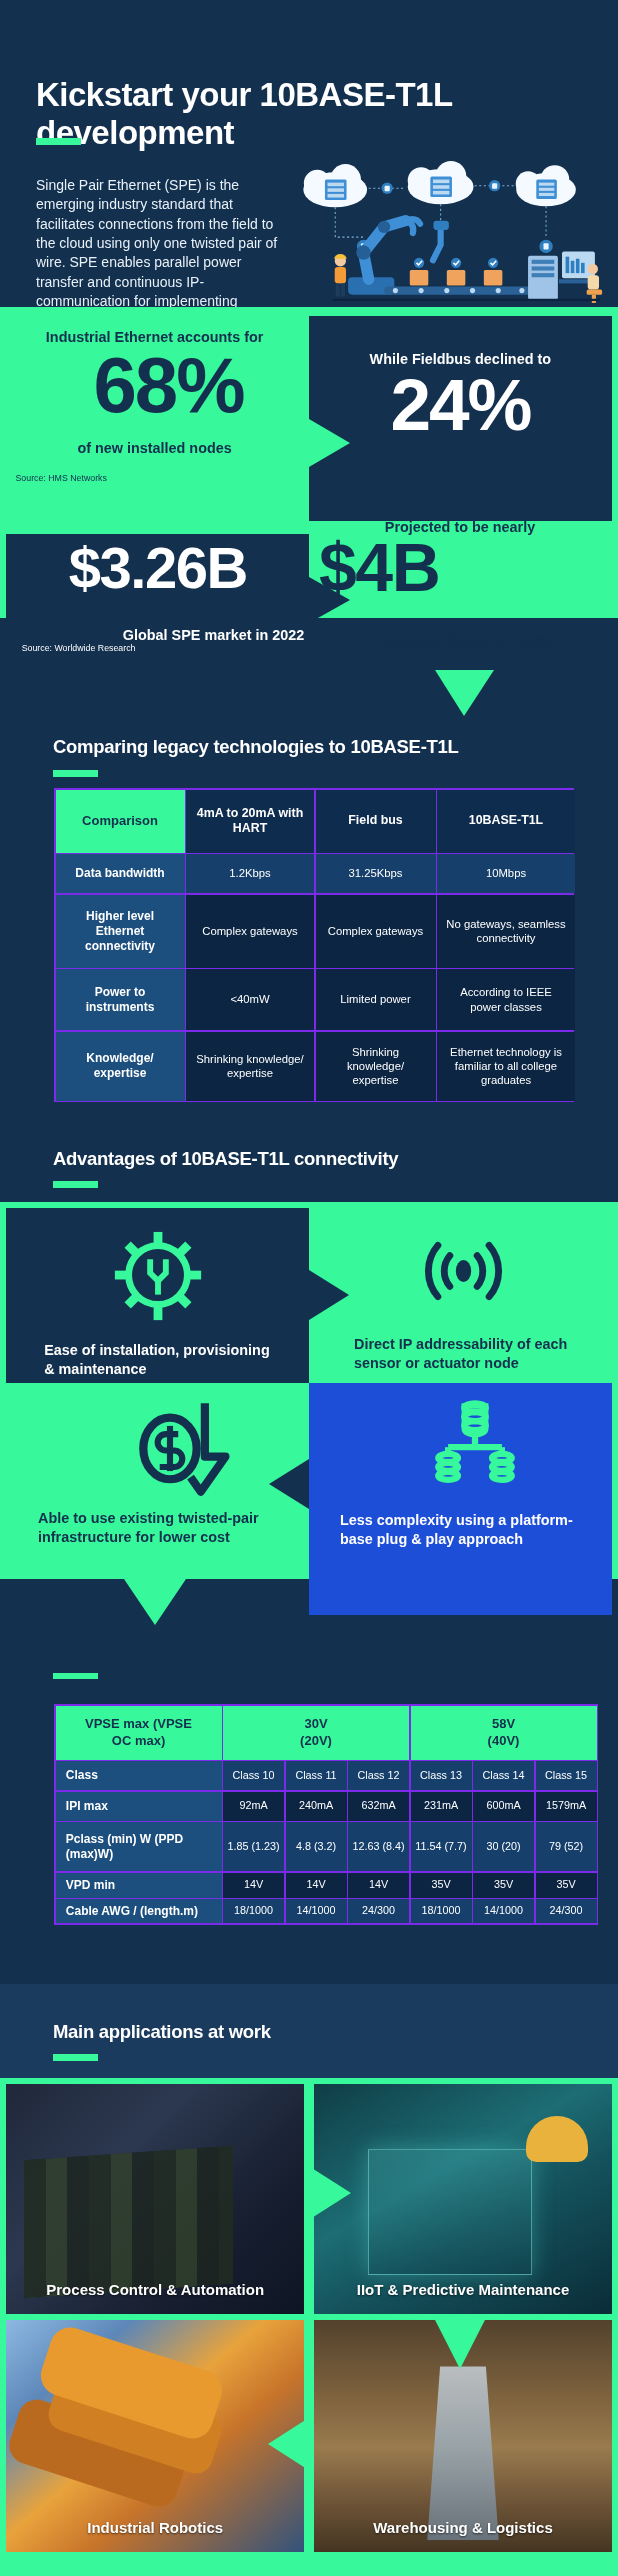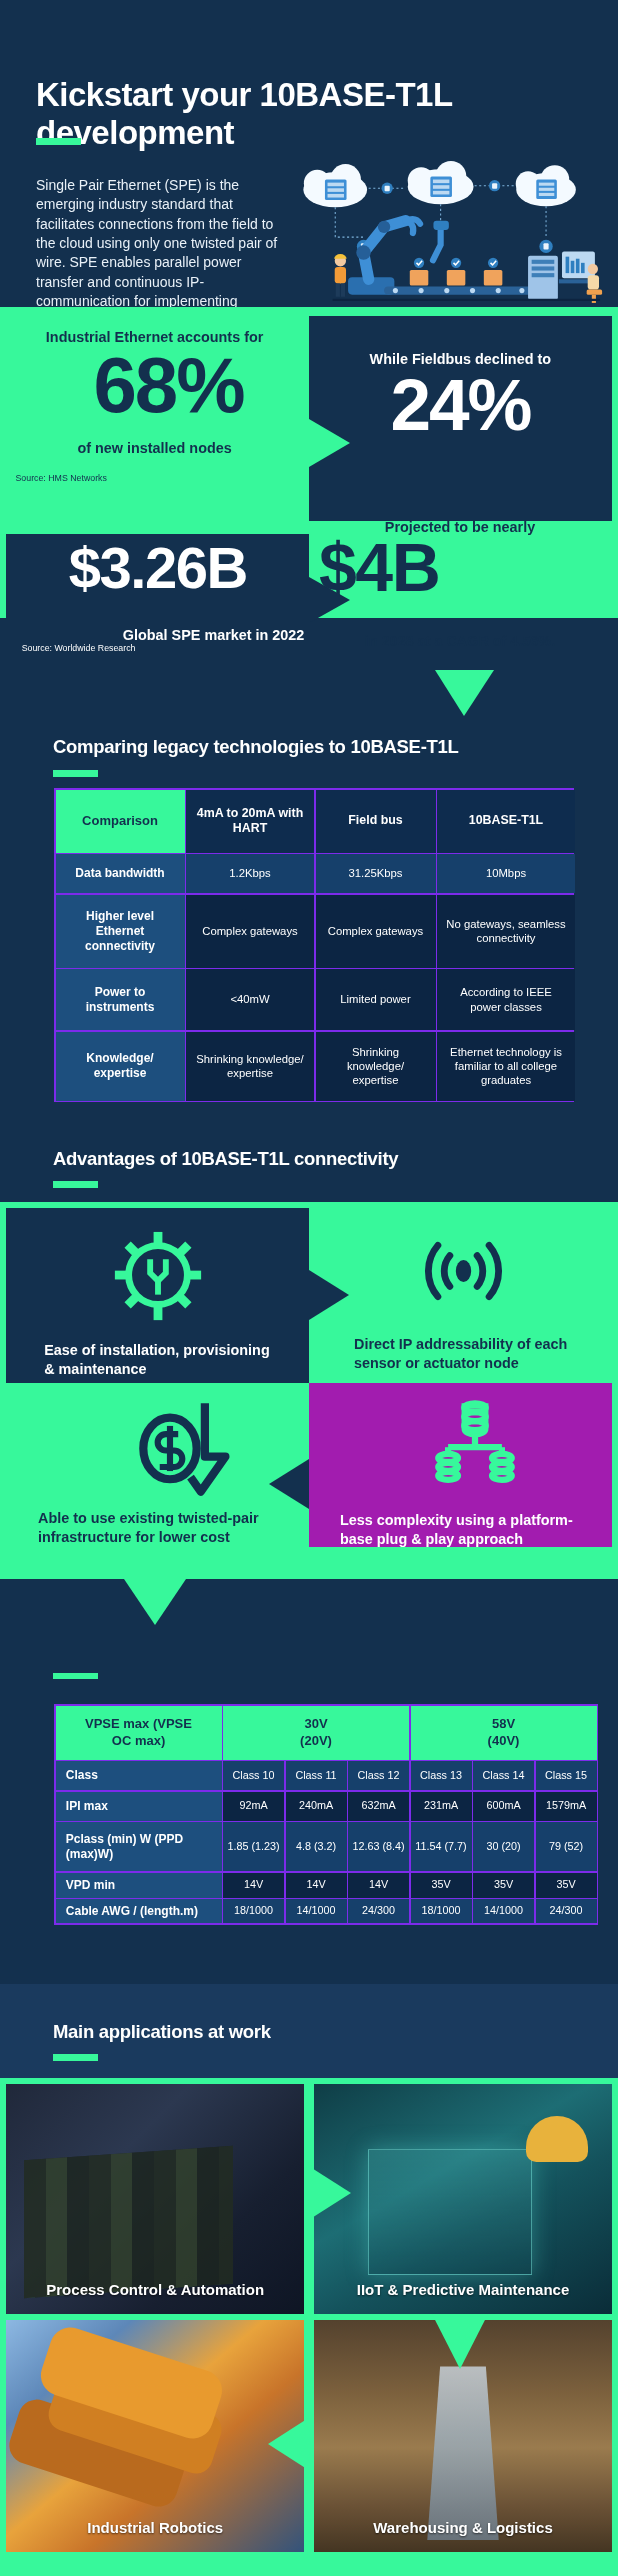--- a/index.html
+++ b/index.html
@@ -43,21 +43,21 @@
   .cell{display:flex;align-items:center;justify-content:center;text-align:center;padding:3.1px 7.2px;
         font-size:11.3px;color:#fff;line-height:1.25;}
   .cell.hd{font-weight:700;font-size:12.4px;background:#0e2c4e;}
   .cell.corner{background:#37f89b;color:#13304e;font-weight:700;font-size:13px;}
   .cell.lab{background:#1d4f7e;font-weight:700;font-size:12px;}
   .cell.d{background:#0c2543;}
   .cell.m{background:#16406b;}
   
   .advsec{left:0;top:1202px;width:618px;height:377px;}
   .advP1{left:6.2px;top:5.7px;width:303px;height:175px;background:#13304e;}
-  .advP2{left:309px;top:181px;width:303px;height:164px;background:#a21caf;}
+  .advP2{left:309px;top:181px;width:303px;height:232px;background:#1d4ed8;}
   .advtxt{font-size:14.4px;font-weight:600;line-height:1.35;}
   .arrAdv1{left:309px;top:1270px;border-top:25px solid transparent;border-bottom:25px solid transparent;border-left:40px solid #13304e;}
   .arrAdv2{left:269px;top:1459px;border-top:25px solid transparent;border-bottom:25px solid transparent;border-right:40px solid #13304e;}
   .tail2{left:124px;top:1579px;border-left:31px solid transparent;border-right:31px solid transparent;border-top:46px solid #37f89b;}
   
   .tbl2{left:54px;top:1704px;width:544px;grid-template-columns:166px 61px 61px 61px 61px 61px 61px;
         grid-template-rows:54px 29px 29px 49px 25px 24px;}
   .tbl2 .cell{font-size:10.8px;padding:2.1px 3.1px;}
   .tbl2 .lab{justify-content:flex-start;text-align:left;padding-left:10.3px;font-size:12px;}
   .tbl2 .ghd{background:#37f89b;color:#13304e;font-weight:700;font-size:13px;}

